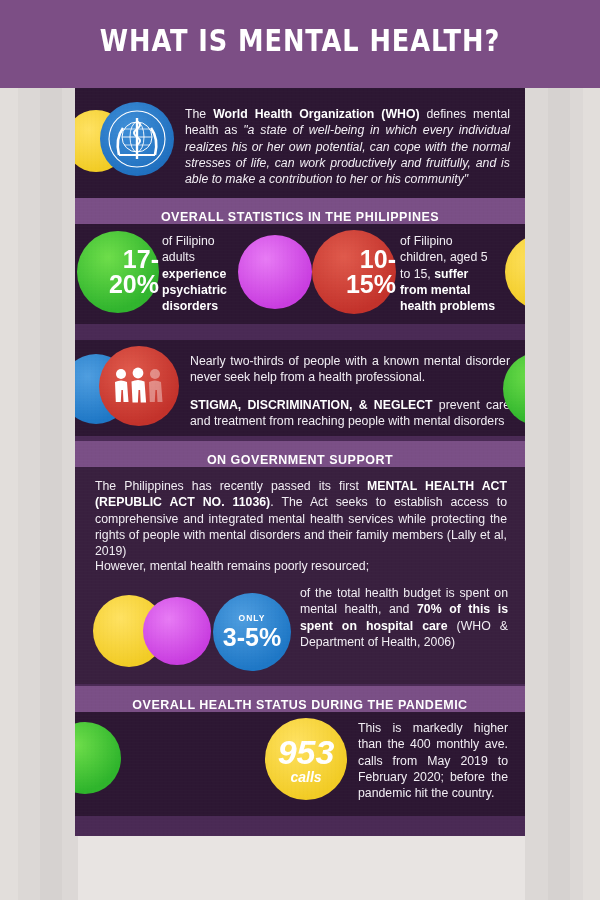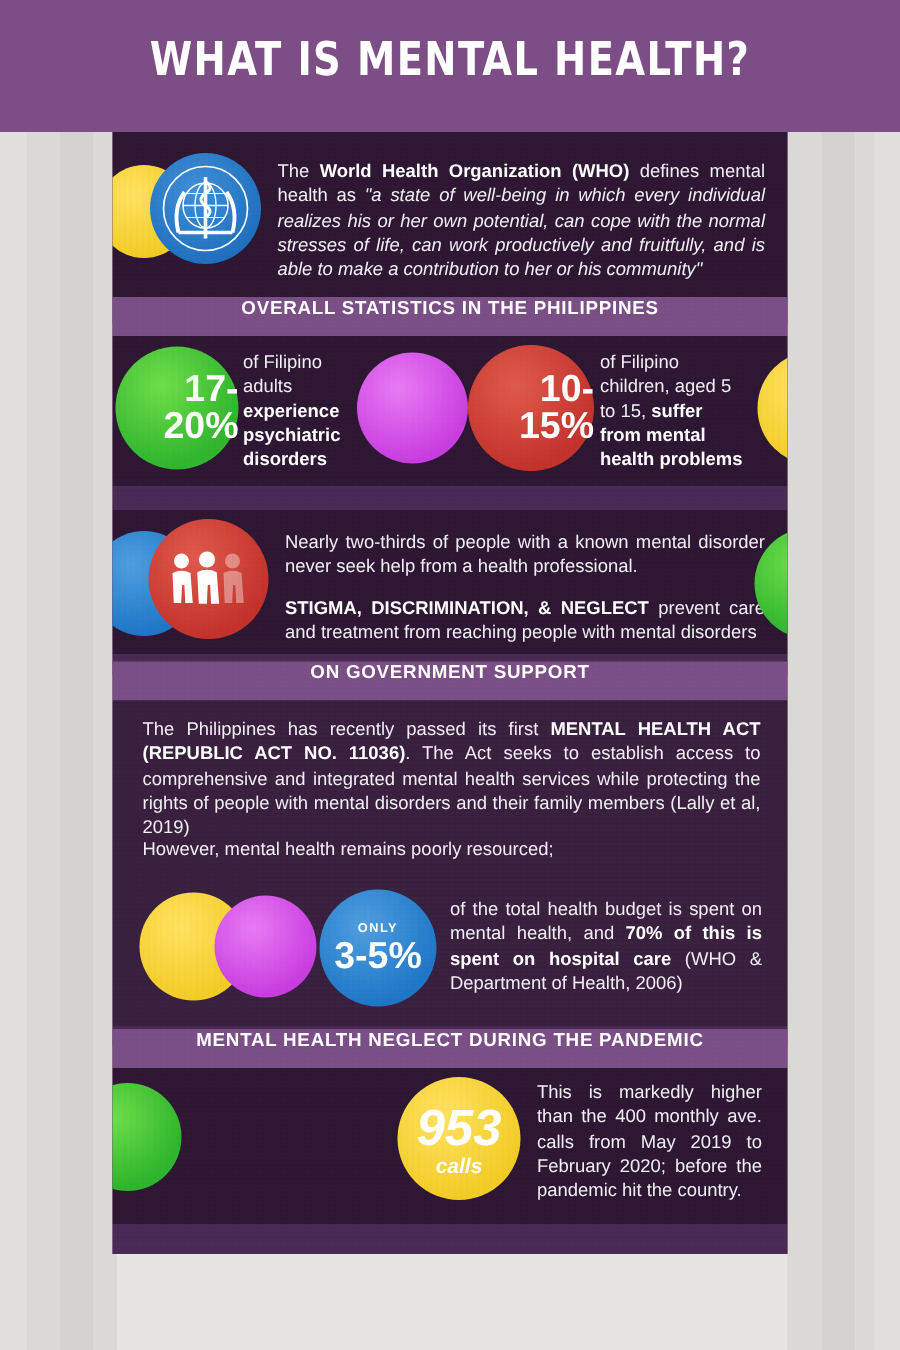--- a/index.html
+++ b/index.html
@@ -43,21 +43,21 @@
       repeating-linear-gradient(0deg, rgba(255,255,255,.035) 0 1px, transparent 1px 3px),
       repeating-linear-gradient(90deg, rgba(0,0,0,.04) 0 1px, transparent 1px 4px);
   }
   .bandrow{position:absolute;left:0;width:450px;background:#4a2a55;}
   .darkrow{position:absolute;left:0;width:450px;background:#39203f;}
   .deeprow{position:absolute;left:0;width:450px;background:#2d1733;}
 
   .sechead{
     position:absolute;left:0;width:450px;height:26px;
     background:#7a4f86;color:#fff;
-    display:flex;align-items:flex-start;justify-content:center;
+    display:flex;align-items:flex-end;justify-content:center;
     font-size:12.5px;font-weight:bold;letter-spacing:.5px;
   }
 
   .circle{position:absolute;border-radius:50%;
     display:flex;flex-direction:column;align-items:center;justify-content:center;
     color:#fff;font-weight:bold;line-height:1;}
   .c-green{background:radial-gradient(circle at 38% 32%, #6ede4a, #31b52e 70%);}
   .c-green2{background:radial-gradient(circle at 38% 32%, #6ede4a, #2fb52c 70%);}
   .c-magenta{background:radial-gradient(circle at 38% 32%, #e87bf5, #c93de0 72%);}
   .c-red{background:radial-gradient(circle at 38% 32%, #e05a4c, #c3322b 72%);}
@@ -197,28 +197,28 @@
   <div class="ptxt" style="left:20px;top:470px;width:412px;">
     <span>However, mental health remains poorly resourced;</span>
   </div>
 
   <div class="circle c-yellow" style="left:18px;top:507px;width:72px;height:72px;"></div>
   <div class="circle c-magenta" style="left:68px;top:509px;width:68px;height:68px;"></div>
   <div class="circle c-blue" style="left:138px;top:505px;width:78px;height:78px;">
     <span class="only">ONLY</span>
     <span class="bignum">3-5%</span>
   </div>
-  <div class="ptxt just" style="left:225px;top:510px;width:208px;">
+  <div class="ptxt just" style="left:225px;top:497px;width:208px;">
     <span>of the total health budget is spent on mental health, and </span><b>70% of this is spent on hospital care</b><span> (WHO &amp; Department of Health, 2006)</span>
   </div>
 
   <div class="bandrow" style="top:596px;height:14px;"></div>
 
   <div class="sechead" style="top:598px;">
-    <span>MENTAL HEALTH NEGLECT DURING THE PANDEMIC</span>
+    <span>OVERALL HEALTH STATUS DURING THE PANDEMIC</span>
   </div>
   <div class="deeprow" style="top:624px;height:104px;"></div>
 
   <div class="circle c-green2" style="left:-26px;top:634px;width:72px;height:72px;"></div>
 
 
   <div class="circle c-yellow" style="left:190px;top:630px;width:82px;height:82px;font-style:italic;">
     <span class="calls-n">953</span>
     <span class="calls-l">calls</span>
   </div>

